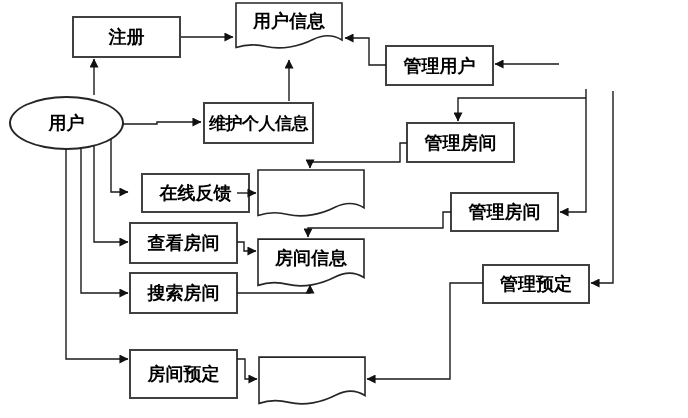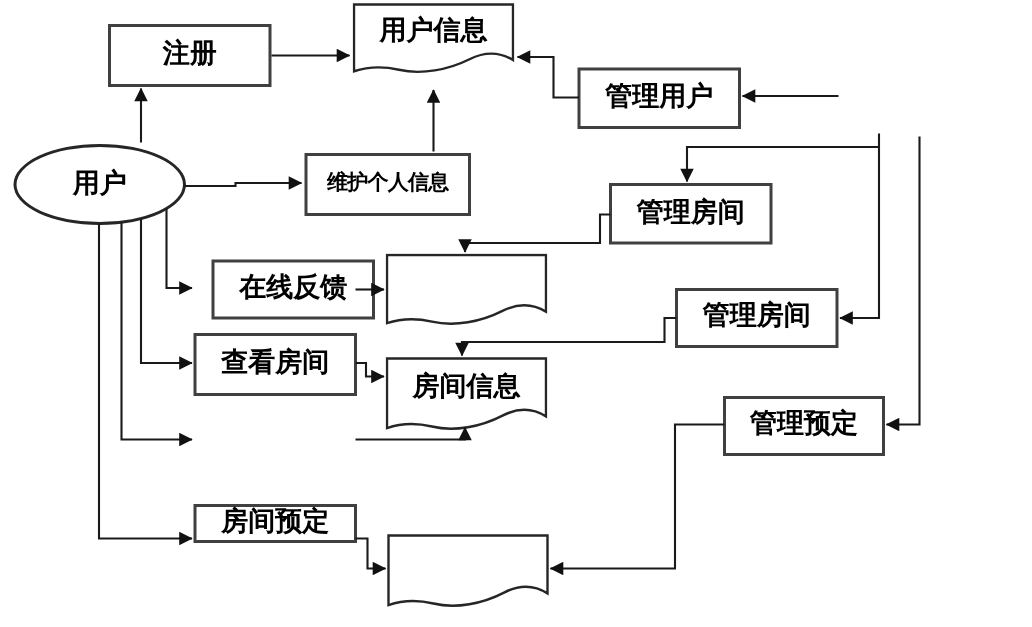--- a/index.html
+++ b/index.html
@@ -7,26 +7,26 @@
     position:relative;width:688px;height:418px;background:#ffffff;
     font-family:"DejaVu Sans", sans-serif;font-weight:bold;color:#000;
     overflow:hidden;
   }
   .connectors{position:absolute;left:0;top:0;width:688px;height:418px;z-index:3;pointer-events:none;}
   .node{
     position:absolute;display:flex;align-items:center;justify-content:center;
     font-size:18px;line-height:1;text-align:center;z-index:2;box-sizing:border-box;
     background:#ffffff;
   }
-  .process{border:2px solid #404040;font-family:Liberation Mono, monospace;}
+  .process{border:2px solid #404040;}
   .entity{border:2px solid #262626;border-radius:50%;}
   .datastore{background:transparent;border:none;}
   .datastore .doc-shape{position:absolute;left:0;top:0;width:100%;height:100%;}
   .datastore .ds-label{position:relative;z-index:2;padding-bottom:10px;}
-  .small-label{font-size:14px;letter-spacing:-0.5px;}
+  .small-label{font-size:17px;letter-spacing:-0.5px;}
 </style>
 </head>
 <body>
 
 <div class="canvas">
 
   <svg class="connectors" viewBox="0 0 688 418" xmlns="http://www.w3.org/2000/svg">
     <defs>
       <marker id="ah" viewBox="0 0 10 10" refX="9.5" refY="5" markerWidth="11" markerHeight="9" orient="auto-start-reverse" markerUnits="userSpaceOnUse">
         <path d="M0,0 L10,5 L0,10 Z" fill="#111111"></path>
@@ -65,21 +65,24 @@
   </div>
   <div class="node process small-label" style="left:203px;top:102px;width:111px;height:42px">
     <span>维护个人信息</span>
   </div>
   <div class="node process" style="left:141px;top:173px;width:109px;height:40px">
     <span>在线反馈</span>
   </div>
   <div class="node process" style="left:129px;top:222px;width:109px;height:42px">
     <span>查看房间</span>
   </div>
-  <div class="node process" style="left:129px;top:336px;width:109px;height:26px">
+  <div class="node process" style="left:129px;top:272px;width:109px;height:42px">
+    <span>搜索房间</span>
+  </div>
+  <div class="node process" style="left:129px;top:349px;width:109px;height:50px">
     <span>房间预定</span>
   </div>
   <div class="node process" style="left:385px;top:45px;width:109px;height:41px">
     <span>管理用户</span>
   </div>
   <div class="node process" style="left:406px;top:122px;width:109px;height:41px">
     <span>管理房间</span>
   </div>
   <div class="node process" style="left:450px;top:192px;width:109px;height:40px">
     <span>管理房间</span>

